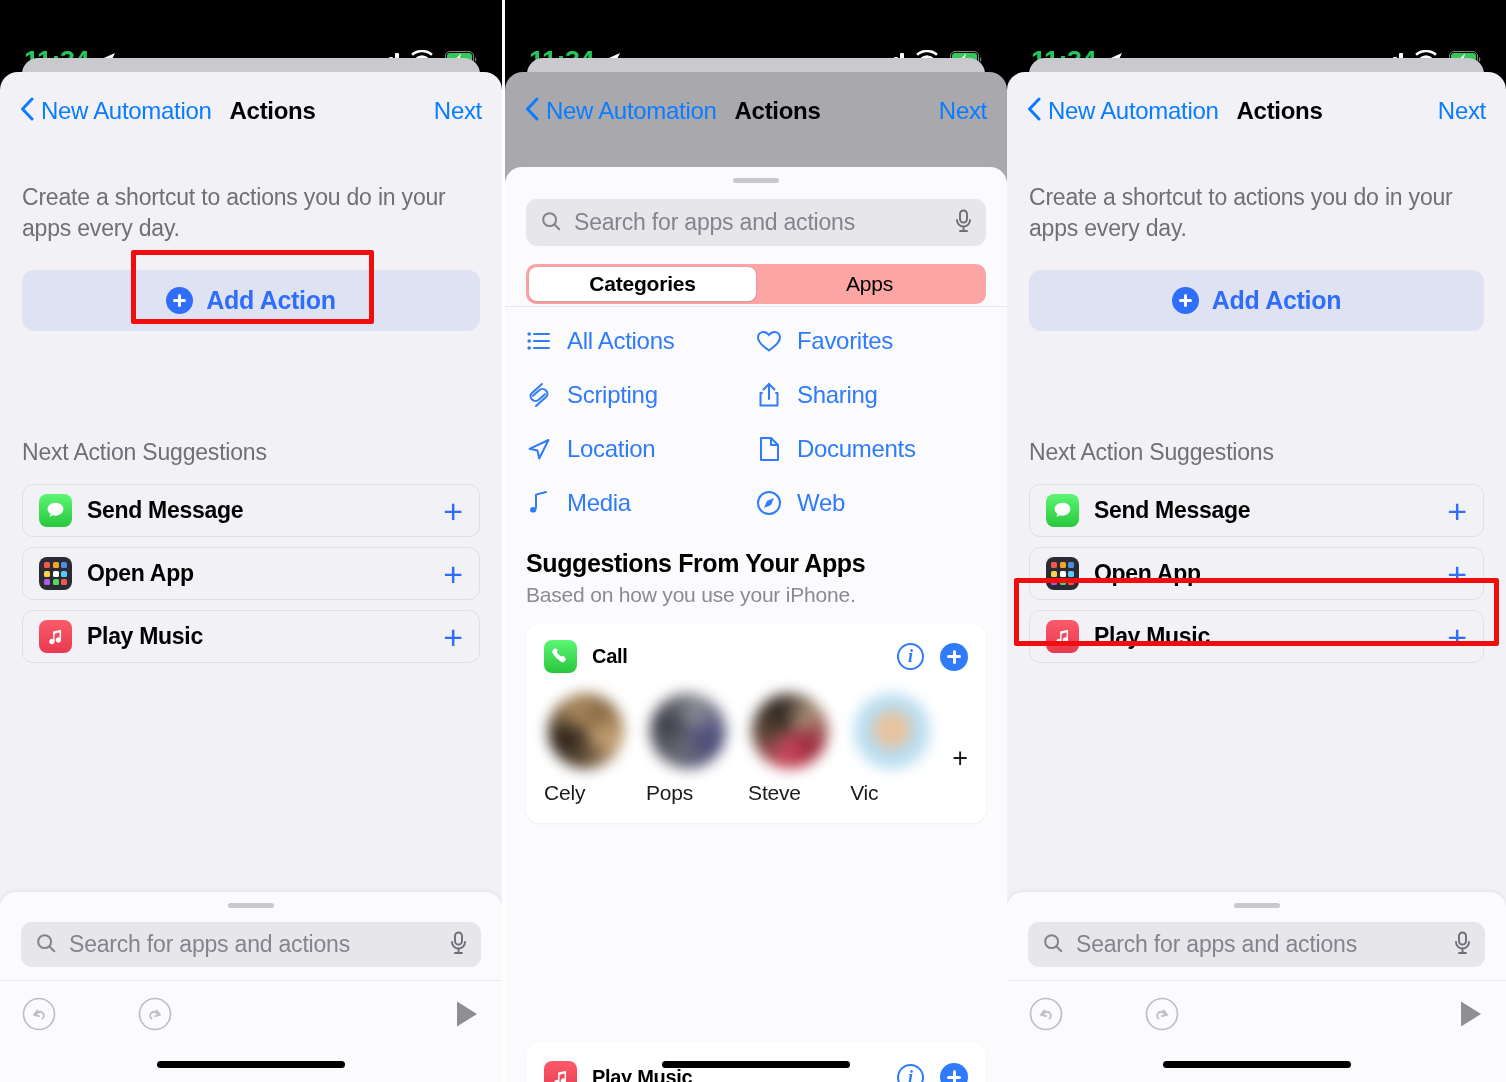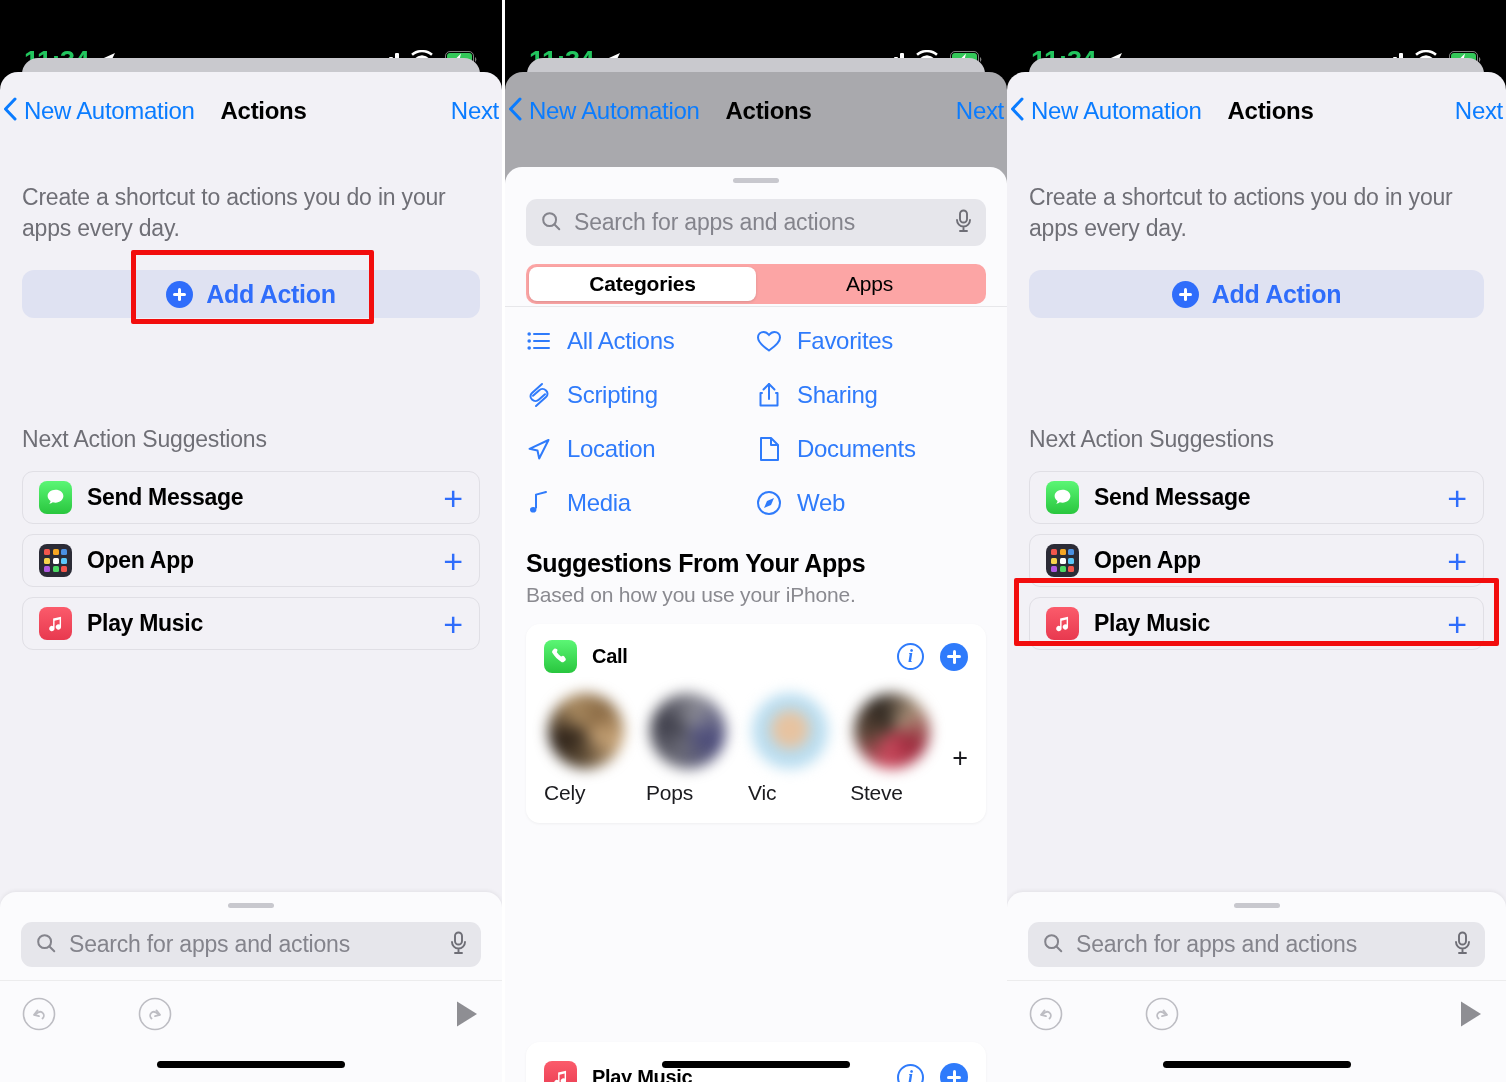--- a/index.html
+++ b/index.html
@@ -52,37 +52,37 @@
     background: #f2f1f6;
     border-radius: 18px 18px 0 0;
     overflow: hidden;
   }
   .sheet.p2sheet { background:#a9a9ad; }
 
   
   .navbar {
     position: relative; z-index: 4;
     height: 78px; display: flex; align-items: center;
-    padding: 0 3px; gap: 8px;
+    padding: 0 20px; gap: 0;
   }
   .nav-back { display: flex; align-items: center; gap: 7px; cursor: pointer; }
   .chev { display:block; }
   .nav-back-label { color: #0a7cff; font-size: 24px; letter-spacing: -0.3px; }
   .nav-title { color: #000; font-size: 24px; font-weight: 700; margin-left: 18px; letter-spacing: -0.3px; }
   .nav-next { margin-left: auto; color: #0a7cff; font-size: 24px; letter-spacing: -0.3px; cursor: pointer; }
 
   
   .body-pad { padding: 0 22px; position: relative; }
   .intro {
     color: #6f6f76; font-size: 23px; line-height: 31px;
     letter-spacing: -0.2px; margin-top: 32px; margin-bottom: 26px;
     max-width: 440px;
   }
   .add-action {
-    height: 48px; background: #dfe2f2; border-radius: 12px;
+    height: 61px; background: #dfe2f2; border-radius: 12px;
     display: flex; align-items: center; justify-content: center; gap: 13px;
     cursor: pointer;
   }
   .add-action-label { color: #2f6dfb; font-size: 25px; font-weight: 700; letter-spacing: -0.3px; }
   .plus-circle {
     width: 27px; height: 27px; border-radius: 50%; background: #2f6dfb;
     display: flex; align-items: center; justify-content: center; flex: 0 0 auto;
   }
   .plus-circle::before {
     content:""; position:absolute; width:13px; height:3px; background:#fff; border-radius:2px;
@@ -562,26 +562,26 @@
           <div class="contacts">
             <div class="contact">
               <span class="avatar av1"></span>
               <span class="contact-name">Cely</span>
             </div>
             <div class="contact">
               <span class="avatar av2"></span>
               <span class="contact-name">Pops</span>
             </div>
             <div class="contact">
+              <span class="avatar av4"></span>
+              <span class="contact-name">Steve</span>
+            </div>
+            <div class="contact">
               <span class="avatar av3"></span>
               <span class="contact-name">Vic</span>
-            </div>
-            <div class="contact">
-              <span class="avatar av4"></span>
-              <span class="contact-name">Steve</span>
             </div>
             <span class="contact-plus">+</span>
           </div>
         </div>
 
         <div class="card-cut">
           <span class="appicon ic-music">
             <svg width="19" height="19" viewBox="0 0 24 24">
                 <path d="M19 3.5 9 5.8v9.6a3.4 3.4 0 1 0 1.8 3V8.6l6.4-1.5v6.3a3.4 3.4 0 1 0 1.8 3z" fill="#fff"></path>
               </svg>

